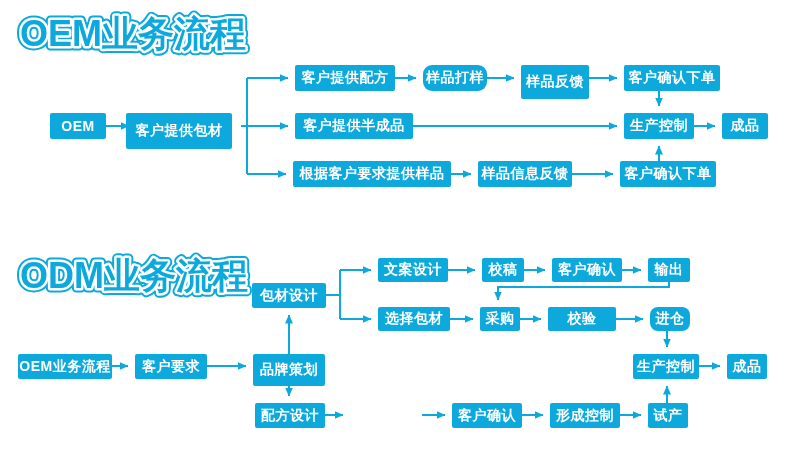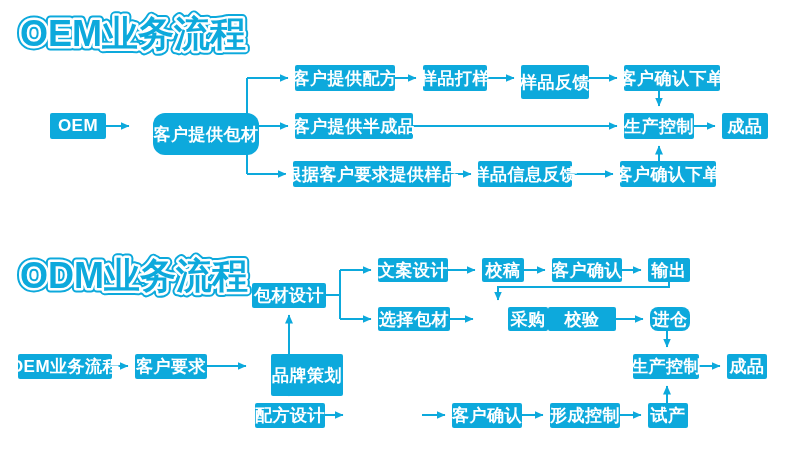--- a/index.html
+++ b/index.html
@@ -3,21 +3,21 @@
 <meta charset="utf-8">
 <style>
   :root { --accent:#0da9dc; }
   html,body { margin:0; padding:0; background:#fff; }
   .stage {
     position:relative; width:790px; height:450px; background:#fff;
     overflow:hidden; font-family:"Liberation Sans", sans-serif;
   }
   .node {
     position:absolute; background:var(--accent); color:#fff;
-    font-weight:bold; font-size:17px; letter-spacing:0.5px;
+    font-weight:bold; font-size:14px; letter-spacing:0.5px;
     display:flex; align-items:center; justify-content:center;
     border-radius:2px; white-space:nowrap; box-sizing:border-box;
   }
   svg.connectors { position:absolute; left:0; top:0; }
   svg.connectors g { stroke:var(--accent); stroke-width:2; fill:none; }
   svg.title { position:absolute; }
   .t-outer { fill:none; stroke:var(--accent); stroke-width:9; stroke-linejoin:round; stroke-linecap:round; }
   .t-mid   { fill:none; stroke:#ffffff;      stroke-width:5; stroke-linejoin:round; stroke-linecap:round; }
   .t-fill  { fill:var(--accent); stroke:none; }
   .title-text { font-family:"Liberation Sans", sans-serif; font-weight:bold; font-size:36px; }
@@ -94,42 +94,42 @@
     <text class="t-fill" x="8" y="42">OEM业务流程</text>
   </svg>
 
   <svg class="title title-text" style="left:12px; top:246px;" width="280" height="58">
     <text class="t-outer" x="8" y="42">ODM业务流程</text>
     <text class="t-mid" x="8" y="42">ODM业务流程</text>
     <text class="t-fill" x="8" y="42">ODM业务流程</text>
   </svg>
 
   <div class="node" style="left:50px;  top:113px; width:56px;  height:26px;">OEM</div>
-  <div class="node" style="left:153px; top:113px; width:106px; height:42px;border-radius:12px;">客户提供包材</div>
+  <div class="node" style="left:126px; top:113px; width:106px; height:36px;">客户提供包材</div>
   <div class="node" style="left:295px; top:65px;  width:100px; height:26px;">客户提供配方</div>
-  <div class="node" style="left:423px; top:65px;  width:64px;  height:26px;">样品打样</div>
+  <div class="node" style="left:423px; top:65px;  width:64px;  height:26px;border-radius:9px;">样品打样</div>
   <div class="node" style="left:521px; top:65px;  width:68px;  height:34px;">样品反馈</div>
   <div class="node" style="left:624px; top:65px;  width:96px;  height:26px;">客户确认下单</div>
   <div class="node" style="left:295px; top:113px; width:118px; height:26px;">客户提供半成品</div>
   <div class="node" style="left:624px; top:113px; width:70px;  height:26px;">生产控制</div>
   <div class="node" style="left:722px; top:113px; width:46px;  height:26px;">成品</div>
   <div class="node" style="left:293px; top:161px; width:158px; height:26px;">根据客户要求提供样品</div>
   <div class="node" style="left:478px; top:161px; width:94px;  height:26px;">样品信息反馈</div>
   <div class="node" style="left:620px; top:161px; width:96px;  height:26px;">客户确认下单</div>
 
   <div class="node" style="left:18px;  top:354px; width:94px;  height:25px;">OEM业务流程</div>
   <div class="node" style="left:135px; top:354px; width:72px;  height:25px;">客户要求</div>
-  <div class="node" style="left:253px; top:354px; width:72px;  height:42px;margin-left:18px;">品牌策划</div>
+  <div class="node" style="left:253px; top:354px; width:72px;  height:32px;">品牌策划</div>
   <div class="node" style="left:252px; top:283px; width:74px;  height:25px;">包材设计</div>
   <div class="node" style="left:378px; top:258px; width:70px;  height:24px;">文案设计</div>
   <div class="node" style="left:482px; top:258px; width:42px;  height:24px;">校稿</div>
   <div class="node" style="left:552px; top:258px; width:70px;  height:24px;">客户确认</div>
   <div class="node" style="left:648px; top:258px; width:42px;  height:24px;">输出</div>
   <div class="node" style="left:378px; top:307px; width:72px;  height:24px;">选择包材</div>
-  <div class="node" style="left:480px; top:307px; width:40px;  height:24px;margin-left:28px;">采购</div>
+  <div class="node" style="left:480px; top:307px; width:40px;  height:24px;">采购</div>
   <div class="node" style="left:548px; top:307px; width:68px;  height:24px;text-align:right;">校验</div>
   <div class="node" style="left:650px; top:307px; width:40px;  height:24px;border-radius:8px;">进仓</div>
   <div class="node" style="left:633px; top:354px; width:66px;  height:25px;">生产控制</div>
   <div class="node" style="left:727px; top:354px; width:40px;  height:25px;">成品</div>
   <div class="node" style="left:255px; top:403px; width:70px;  height:25px;">配方设计</div>
   <div class="node" style="left:452px; top:403px; width:70px;  height:25px;">客户确认</div>
   <div class="node" style="left:550px; top:403px; width:70px;  height:25px;">形成控制</div>
   <div class="node" style="left:648px; top:403px; width:40px;  height:25px;">试产</div>
 
 </div>

